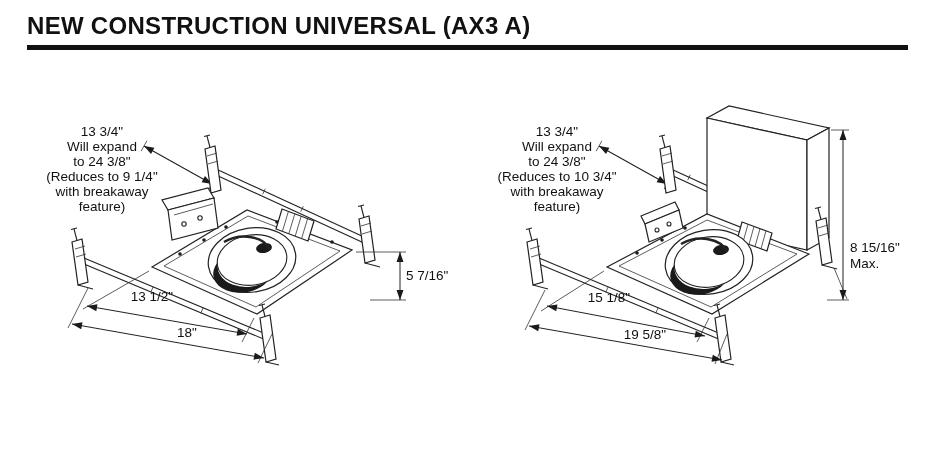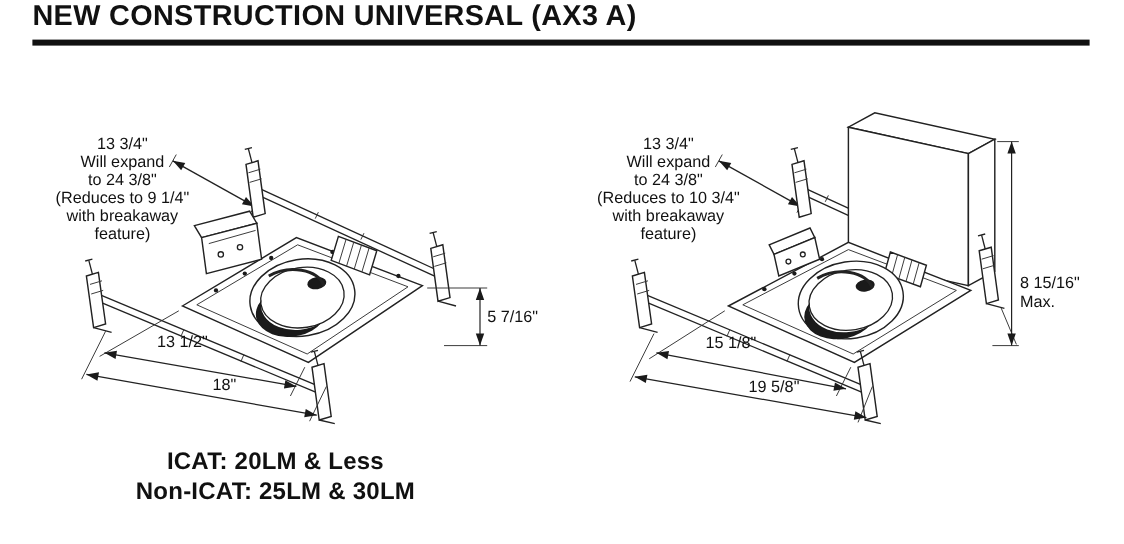--- a/index.html
+++ b/index.html
@@ -1,19 +1,20 @@
 <!DOCTYPE html>
 <html><head>
 <meta charset="utf-8">
 <style>
   html,body { margin:0; padding:0; background:#fff; }
   .page {
     width:937px; height:453px; box-sizing:border-box;
     background:#fff; overflow:hidden; position:relative;
     font-family:"Liberation Sans", sans-serif; color:#111;
+    padding-top:12px;
   }
   .hdr { margin-left:27px; }
   .title { font-size:24px; font-weight:800; margin:0; letter-spacing:0.3px; color:#111; }
   .rule { height:5px; background:#111; width:881px; margin-top:5px; }
   .row { display:flex; margin-left:2px; margin-top:2px; }
   figure { margin:0; }
   .caption { text-align:center; font-weight:bold; font-size:20px; line-height:1.25; margin-top:12px; letter-spacing:0.2px; }
   .d-svg text { font-family:"Liberation Sans", sans-serif; fill:#111; }
   .note-t { font-size:13.5px; }
   .dim-t  { font-size:13.5px; }
@@ -142,24 +143,20 @@
           <line class="dim" x1="85" y1="254" x2="245" y2="282"></line>
           <polygon class="ah" points="85,254 94.3,259.2 95.5,252.3"></polygon>
           <polygon class="ah" points="245,282 234.6,283.7 235.8,276.8"></polygon>
           <text class="dim-t" x="150" y="249" text-anchor="middle">13 1/2"</text>
           <line class="dim" x1="70" y1="272" x2="262" y2="306"></line>
           <polygon class="ah" points="70,272 79.2,277.2 80.5,270.3"></polygon>
           <polygon class="ah" points="262,306 251.5,307.7 252.8,300.8"></polygon>
           <text class="dim-t" x="185" y="285" text-anchor="middle">18"</text>
         </g>
       </svg>
-      <figcaption class="caption">
-        <div>ICAT: 20LM &amp; Less</div>
-        <div>Non-ICAT: 25LM &amp; 30LM</div>
-      </figcaption>
     </figure>
 
     <figure>
       <svg class="d-svg" viewBox="0 0 470 316" width="470" height="316" xmlns="http://www.w3.org/2000/svg">
         <g>
           <text class="note-t" x="100" y="84" text-anchor="middle">13 3/4"</text>
           <text class="note-t" x="100" y="99" text-anchor="middle">Will expand</text>
           <text class="note-t" x="100" y="114" text-anchor="middle">to 24 3/8"</text>
           <text class="note-t" x="100" y="129" text-anchor="middle">(Reduces to 10 3/4"</text>
           <text class="note-t" x="100" y="144" text-anchor="middle">with breakaway</text>

